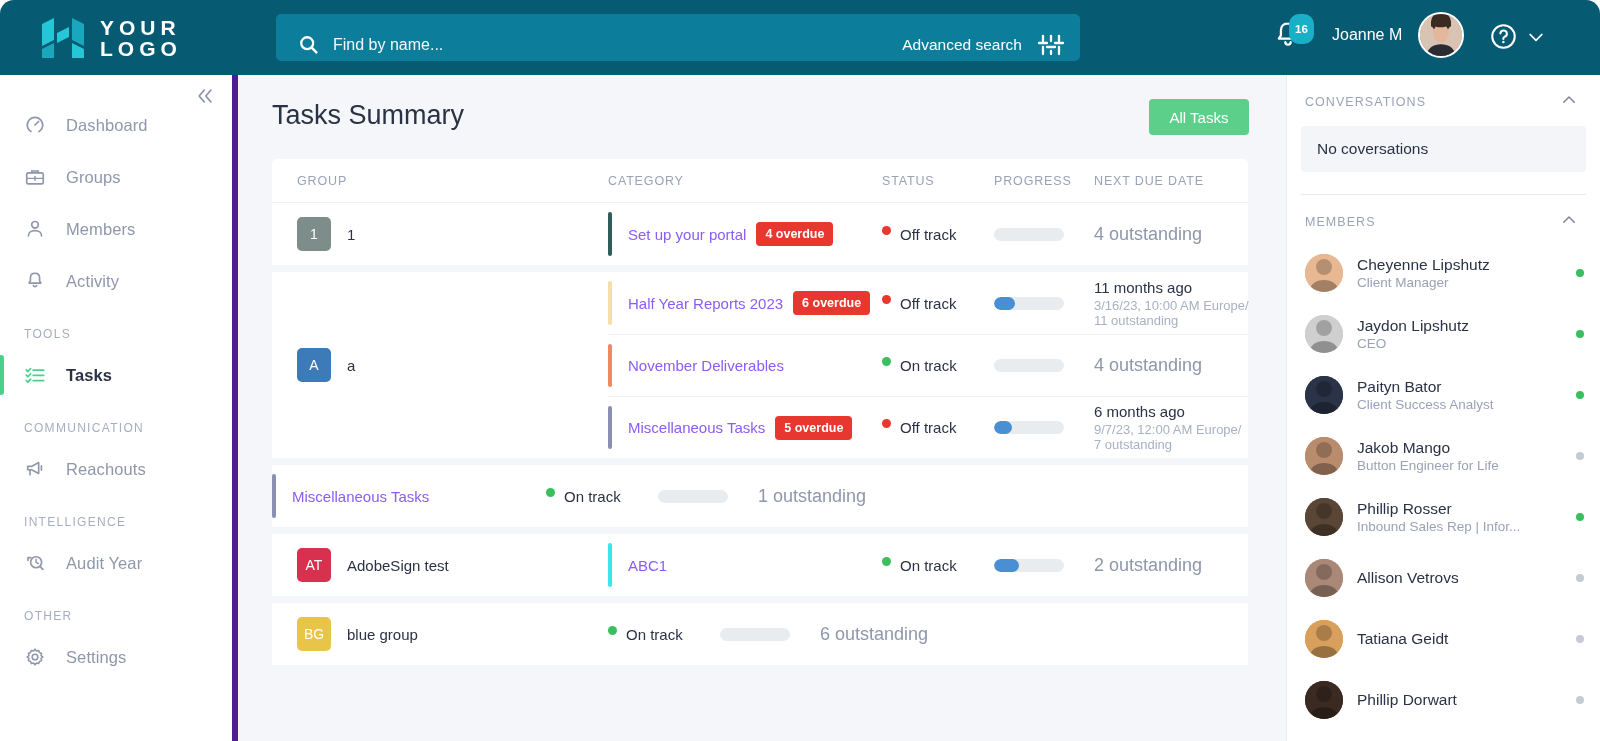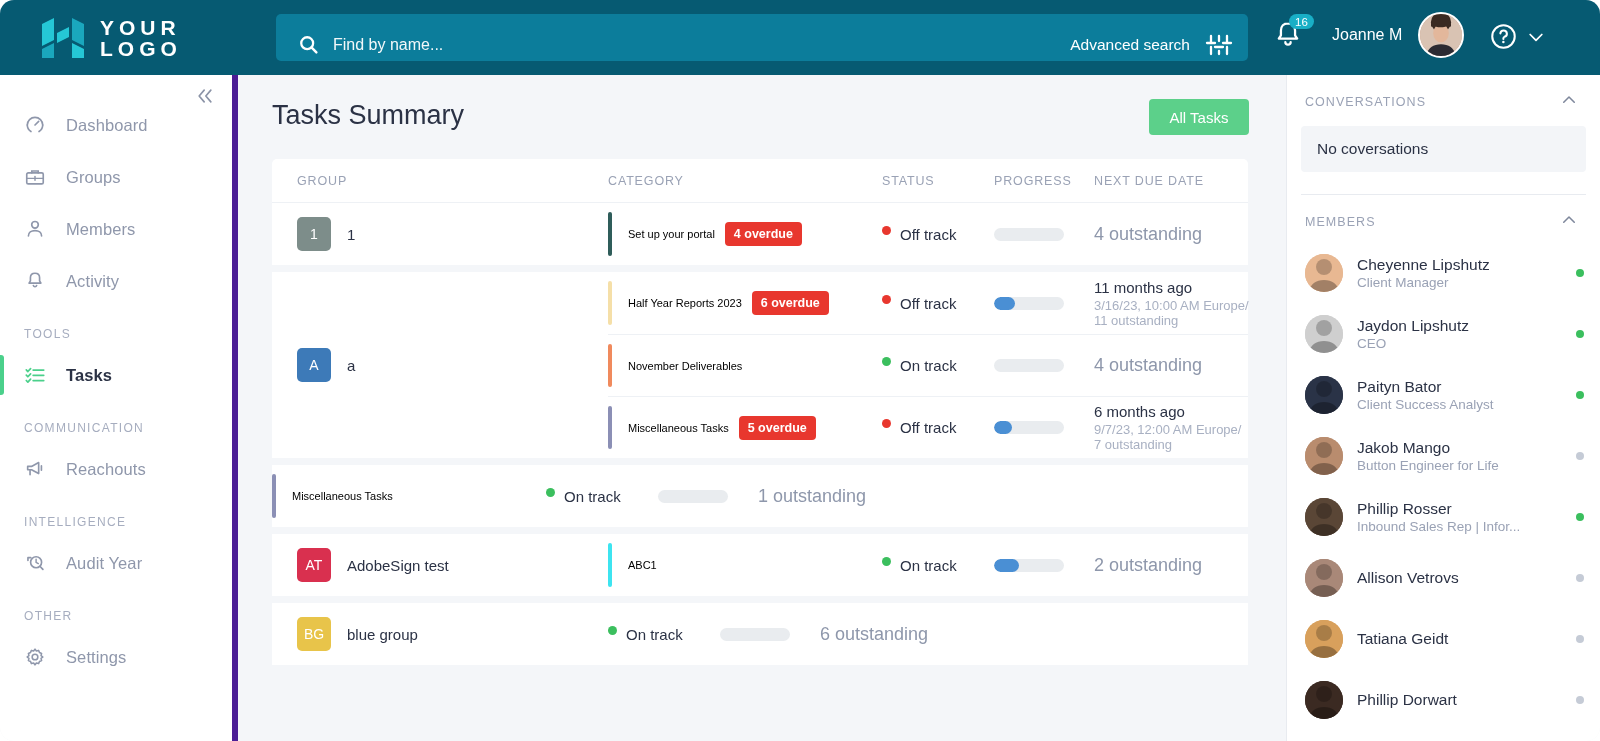--- a/index.html
+++ b/index.html
@@ -32,21 +32,21 @@
   }
   .logo-mark { display: block; }
   .logo-text {
     color: #ffffff; font-size: 21px; font-weight: bold;
     letter-spacing: 5px; line-height: 21px;
   }
   .logo-text div { white-space: nowrap; }
 
   .search-bar {
     position: absolute; left: 276px; top: 14px;
-    width: 972px; height: 47px;
+    width: 804px; height: 47px;
     background: #0c7d9b;
     border-radius: 5px;
     display: flex; align-items: center;
     padding: 14px 14px 0 22px;
   }
   .search-icon { flex: 0 0 auto; display: block; margin-right: 14px; }
   .search-input {
     flex: 1 1 auto;
     background: transparent; border: none; outline: none;
     color: #ffffff; font-size: 16px;
@@ -58,23 +58,23 @@
     margin-right: 14px;
   }
   .filter-icon { display: block; flex: 0 0 auto; }
 
   .bell-wrap {
     position: absolute; left: 1272px; top: 19px;
     width: 40px; height: 40px;
   }
   .badge {
     position: absolute; left: 17px; top: -5px;
-    min-width: 25px; height: 15px;
+    min-width: 25px; height: 30px;
     background: #19afc6; border-radius: 10px;
-    color: #ffffff; font-size: 11.5px; font-weight: normal;
+    color: #ffffff; font-size: 11.5px; font-weight: bold;
     display: flex; align-items: center; justify-content: center;
     padding: 0 5px;
   }
   .user-name {
     position: absolute; left: 1332px; top: 26px;
     color: #ffffff; font-size: 16px; white-space: nowrap;
   }
   .avatar-hdr {
     position: absolute; left: 1418px; top: 12px;
     width: 46px; height: 46px; border-radius: 50%;
@@ -187,21 +187,21 @@
   .sub-row + .sub-row { border-top: 1px solid #eef1f5; }
 
   .cat-cell {
     width: 274px; display: flex; align-items: center;
     align-self: stretch;
   }
   .cat-bar {
     width: 4px; align-self: stretch;
     margin: 9px 16px 9px 0; border-radius: 2px; flex: 0 0 4px;
   }
-  .cat-name { font-size: 11px; color: #000000; white-space: nowrap; }
+  .cat-name { font-size: 15px; color: #8b5cf6; white-space: nowrap; }
   .overdue-pill {
     margin-left: 10px; background: #e8372e; color: #ffffff;
     font-size: 12.5px; font-weight: bold;
     padding: 5px 9px; border-radius: 4px; white-space: nowrap;
   }
 
   .status-cell { width: 112px; display: flex; align-items: flex-start; gap: 9px; }
   .status-dot { width: 9px; height: 9px; border-radius: 50%; flex: 0 0 9px; }
   .status-text { font-size: 15px; color: #2b3245; white-space: nowrap; }
 

